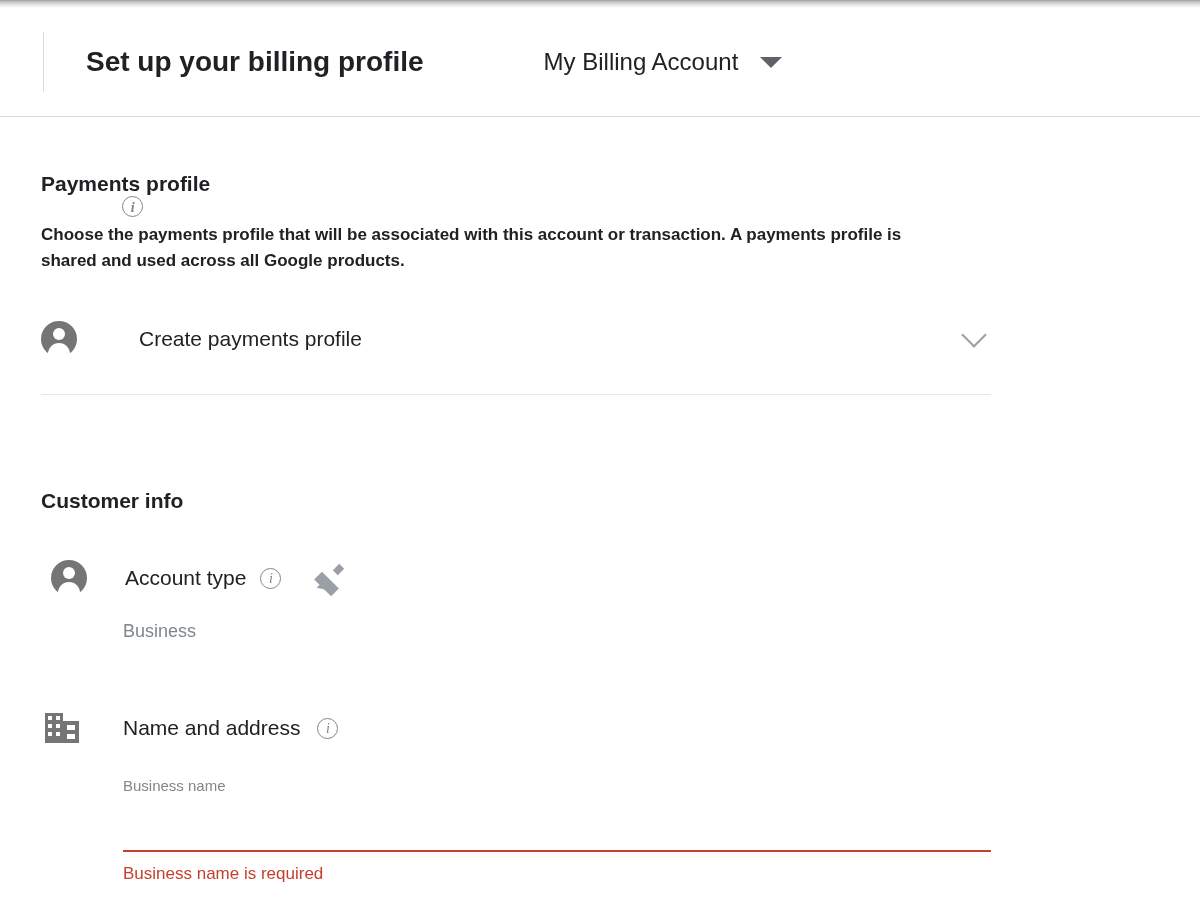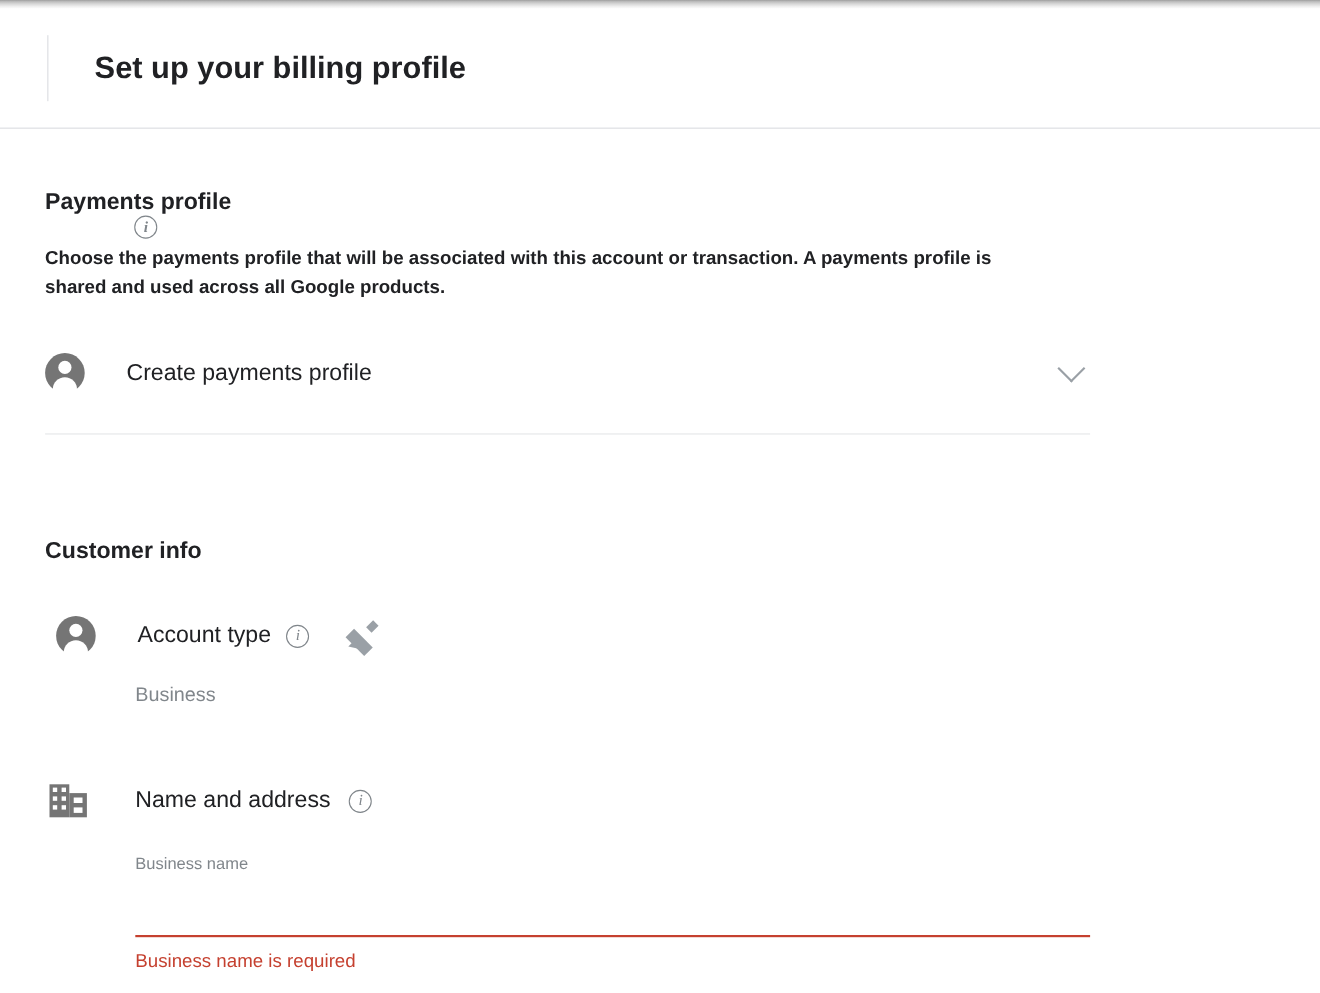--- a/index.html
+++ b/index.html
@@ -315,37 +315,41 @@
 
   <div class="top-shadow"></div>
 
   <div class="header">
 
 
     <div class="header-sep"></div>
 
     <div class="header-title">Set up your billing profile</div>
 
+    <div class="account-picker">
+      <div class="account-name">My Billing Account</div>
+      <div class="account-caret"></div>
+    </div>
 
   </div>
 
   <div class="content">
 
     <div class="abs" style="left:41px; top:55px;">
       <div class="section-title">
         <span>Payments profile</span>
         <span class="info-icon">
             <span>i</span>
           </span>
       </div>
     </div>
 
     <div class="abs helper-text" style="left:41px; top:91px; width:915px;">Choose the payments profile that will be associated with this account or transaction. A payments profile is shared and used across all Google products.</div>
 
-    <div class="abs row-item" style="left:41px; top:204px; width:950px;">
+    <div class="abs row-item" style="left:41px; top:204px; width:950px;gap:24px;">
       <div class="avatar"></div>
       <div class="row-label" style="margin-left:38px;">Create payments profile</div>
       <div style="flex:1"></div>
       <div class="chevron-down" style="margin-right:8px; margin-bottom:8px;"></div>
     </div>
 
     <div class="abs divider" style="left:41px; top:277px; width:950px;"></div>
 
     <div class="abs section-title" style="left:41px; top:372px;">Customer info</div>
 

